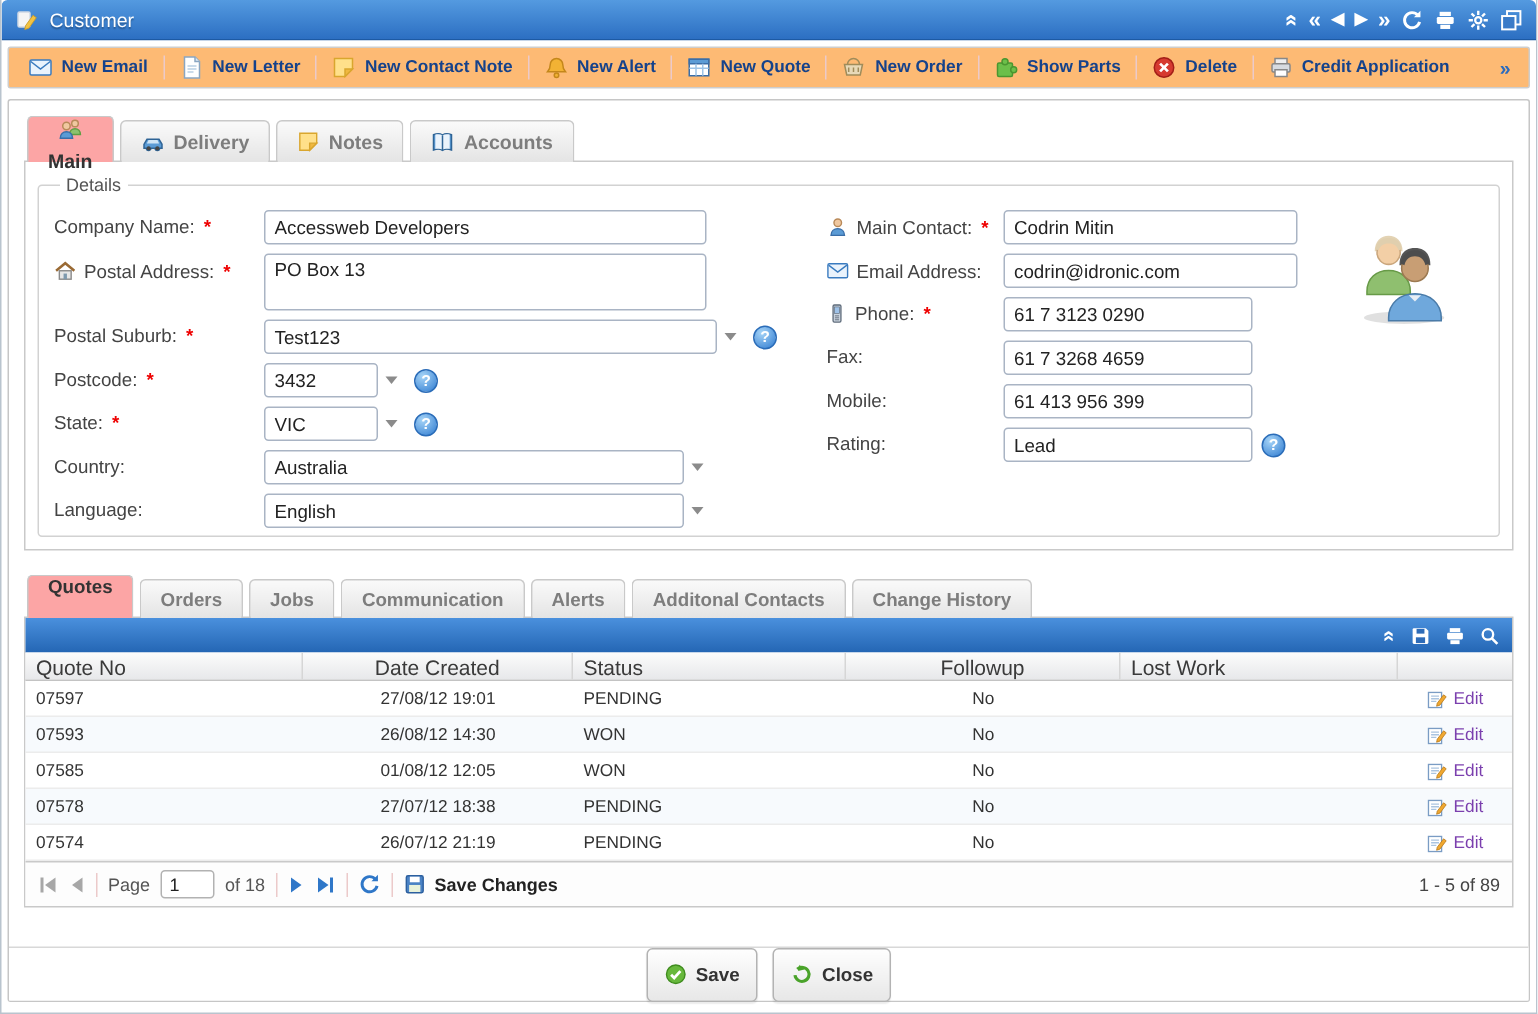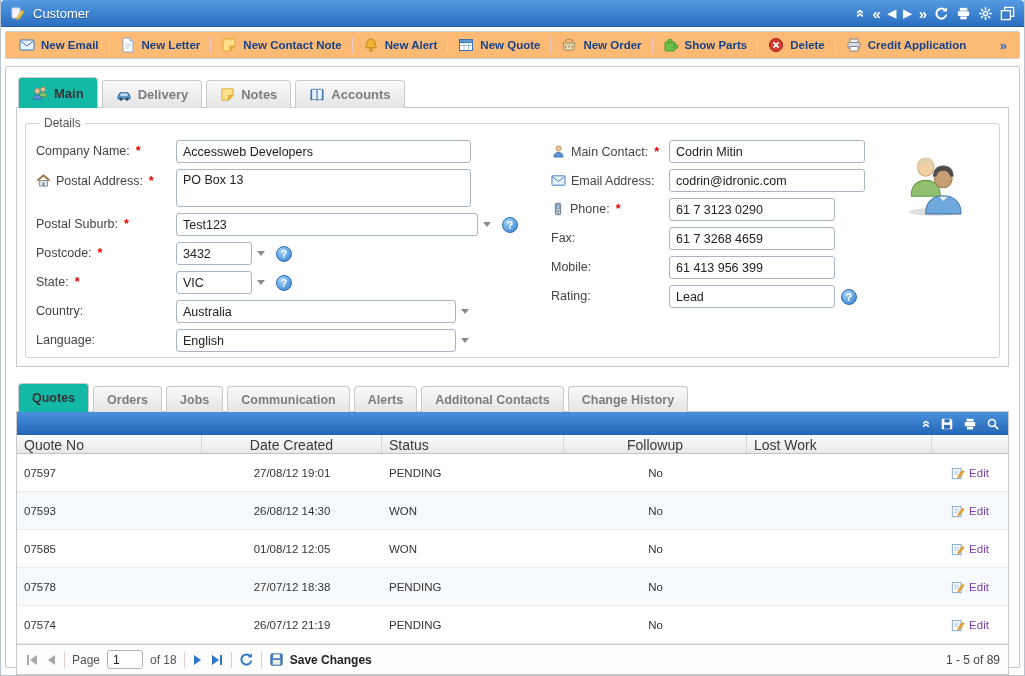--- a/index.html
+++ b/index.html
@@ -27,21 +27,21 @@
   
   .main { margin:7px 4px 0; border:1px solid #c6c6c6; border-radius:2px; height:602px;
     display:flex; flex-direction:column; background:#fff; }
   .content { padding:10px 10px 0; flex:1; display:flex; flex-direction:column; }
 
   
   .tabs { display:flex; gap:4px; padding-left:2px; position:relative; z-index:2; margin-bottom:-1px; align-items:flex-end; }
   .tab { height:28px; border:1px solid #c9c9c9; border-bottom:none; border-radius:4px 4px 0 0;
     background:linear-gradient(#fafafa,#e4e4e4); display:flex; align-items:center; gap:6px;
     padding:0 13px; font-weight:bold; color:#7d7d7d; font-size:13px; cursor:pointer; }
-  .tab.active { background:#14b8a6; color:#333; height:31px; }
+  .tab.active { background:#fca5a5; color:#333; height:31px;flex-direction:column; }
   .subtabs .tab { font-size:12.5px; height:26px; }
   .subtabs .tab.active { height:29px; }
 
   
   .panel { border:1px solid #c9c9c9; background:#fff; padding:8px; height:260px; }
   fieldset.details { border:1px solid #d2d2d2; border-radius:3px; padding:10px 10px 8px; height:100%; }
   fieldset.details legend { font-size:12px; color:#555; padding:0 4px; margin-left:4px; }
   .fcols { display:flex; }
   .fcol-left { width:515px; flex:none; }
   .fcol-right { flex:1; position:relative; }
@@ -64,21 +64,21 @@
   
   .gridwrap { margin-top:16px; }
   .gridpanel { border:1px solid #c9c9c9; }
   .gridbar { height:23px; background:linear-gradient(#4a90dd,#2466b4); display:flex; align-items:center;
     justify-content:flex-end; gap:9px; padding:0 8px; }
   .gridbar .t-glyph { font-size:14px; }
   .ghead { display:flex; background:linear-gradient(#fcfcfc,#e7e8ea); border-bottom:1px solid #c3c3c3;
     height:19px; font-size:14px; color:#3a3a3a; }
   .gcell { padding:0 7px; line-height:21px; border-right:1px solid #d6d6d6; overflow:hidden; white-space:nowrap; }
   .ghead .gcell:last-child { border-right:none; }
-  .grow { display:flex; height:38px; border-bottom:1px solid #ececec; font-size:11.5px; color:#333;
+  .grow { display:flex; height:24px; border-bottom:1px solid #ececec; font-size:11.5px; color:#333;
     align-items:center; background:#fff; }
   .grow:nth-child(even) { background:#f7fafd; }
   .grow .gcell { border-right:none; line-height:24px; }
   .c1{width:185px;flex:none} .c2{width:180px;flex:none;text-align:center} .c3{width:182px;flex:none}
   .c4{width:183px;flex:none;text-align:center} .c5{width:185px;flex:none} .c6{flex:1}
   .editlink { display:flex; align-items:center; gap:4px; justify-content:center; cursor:pointer;
     color:#7b3fae; height:24px; }
 
   
   .pager { border-top:1px solid #c9c9c9; height:30px; display:flex; align-items:center; gap:7px;
@@ -91,21 +91,21 @@
   .psep { width:1px; height:16px; background:#eccaca; }
   .pageinput { width:36px; height:19px; border:1px solid #b2b2b2; border-radius:3px; text-align:left;
     padding:0 5px; font-size:12px; font-family:"Liberation Sans", sans-serif; color:#222; }
   .savechanges { display:flex; align-items:center; gap:6px; font-weight:bold; color:#222; cursor:pointer; }
   .prange { margin-left:auto; color:#444; }
   .refresh-blue { color:#2f77c8; }
 
   
   .footerbar { border-top:1px solid #d8d8d8; height:36px; display:flex; align-items:center;
     justify-content:center; gap:10px; background:#fff; }
-  .btn { display:flex; align-items:center; gap:6px; height:25px; padding:0 11px; cursor:pointer;
+  .btn { display:flex; align-items:center; gap:6px; height:36px; padding:0 11px; cursor:pointer;
     border:1px solid #b3b3b3; border-radius:4px; background:linear-gradient(#fefefe,#e7e7e7);
     font-weight:bold; font-size:12.5px; color:#333; box-shadow:0 1px 1px rgba(0,0,0,.08); }
 
   .hidden-defs { position:absolute; width:0; height:0; overflow:hidden; }
 </style>
 </head>
 <body>
 
 <svg class="hidden-defs" aria-hidden="true">
   <defs>

